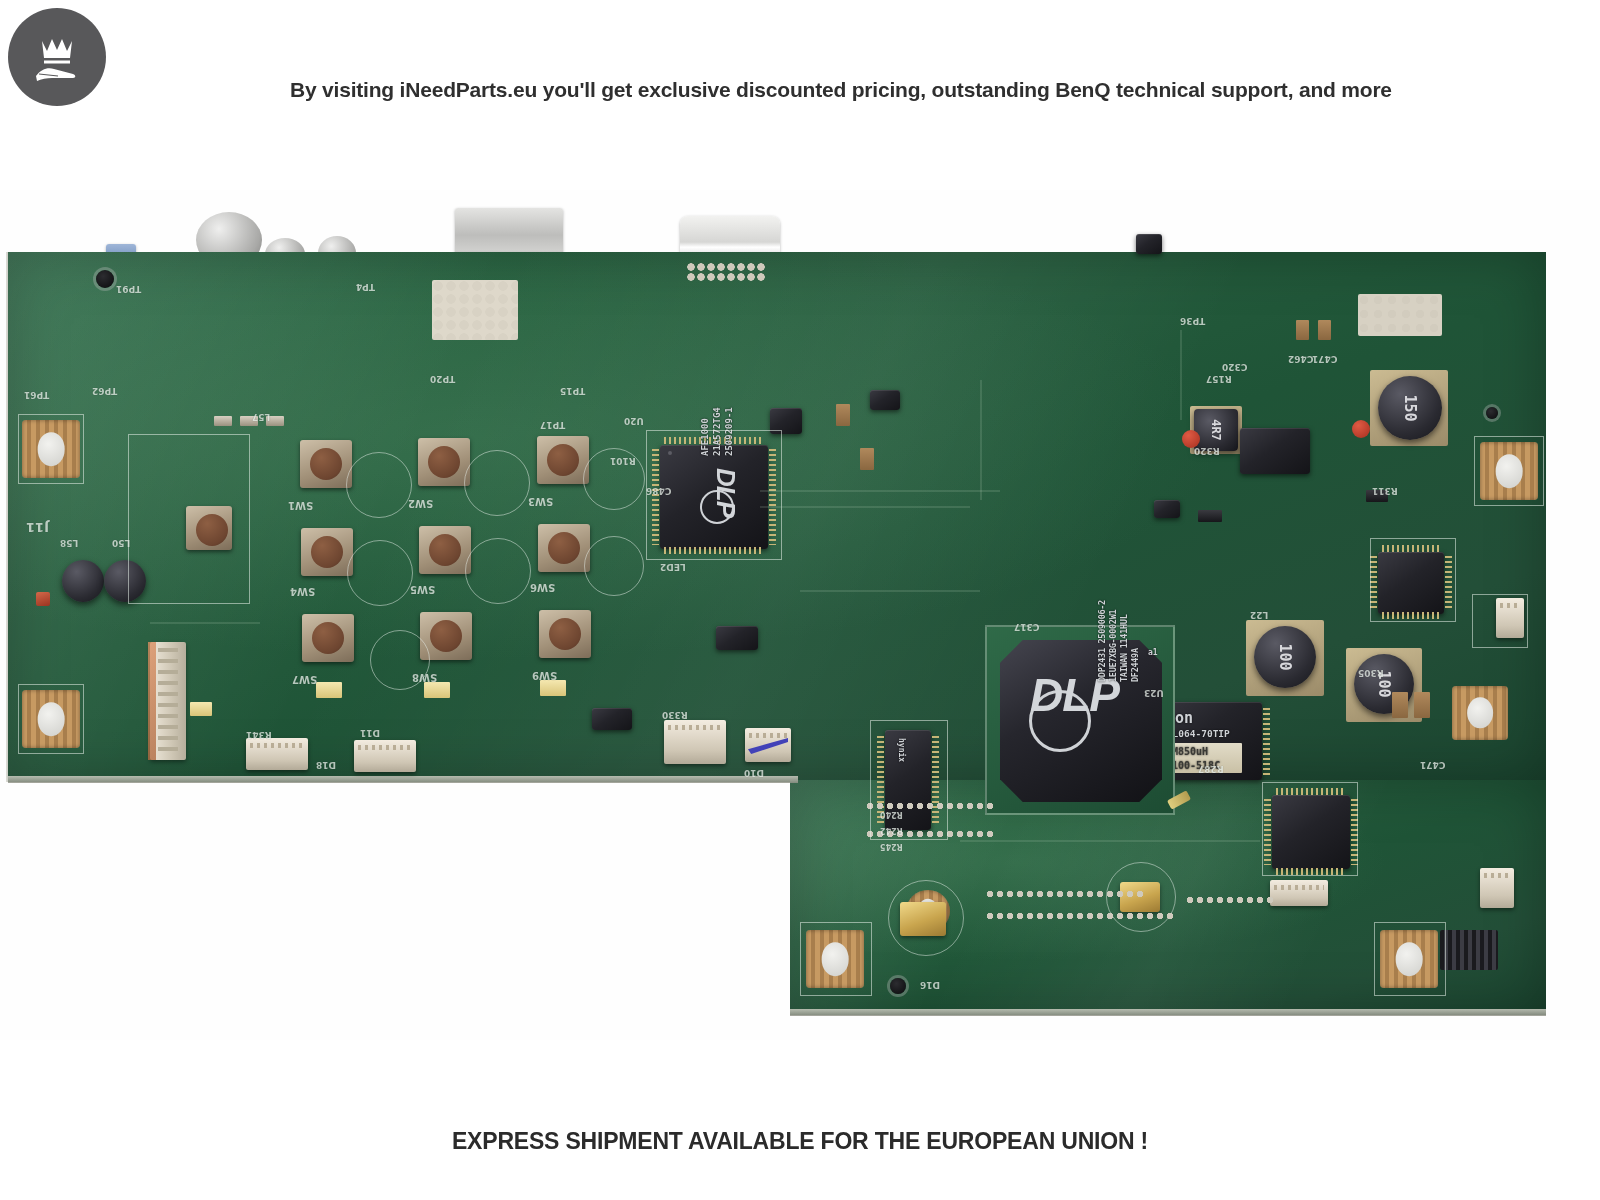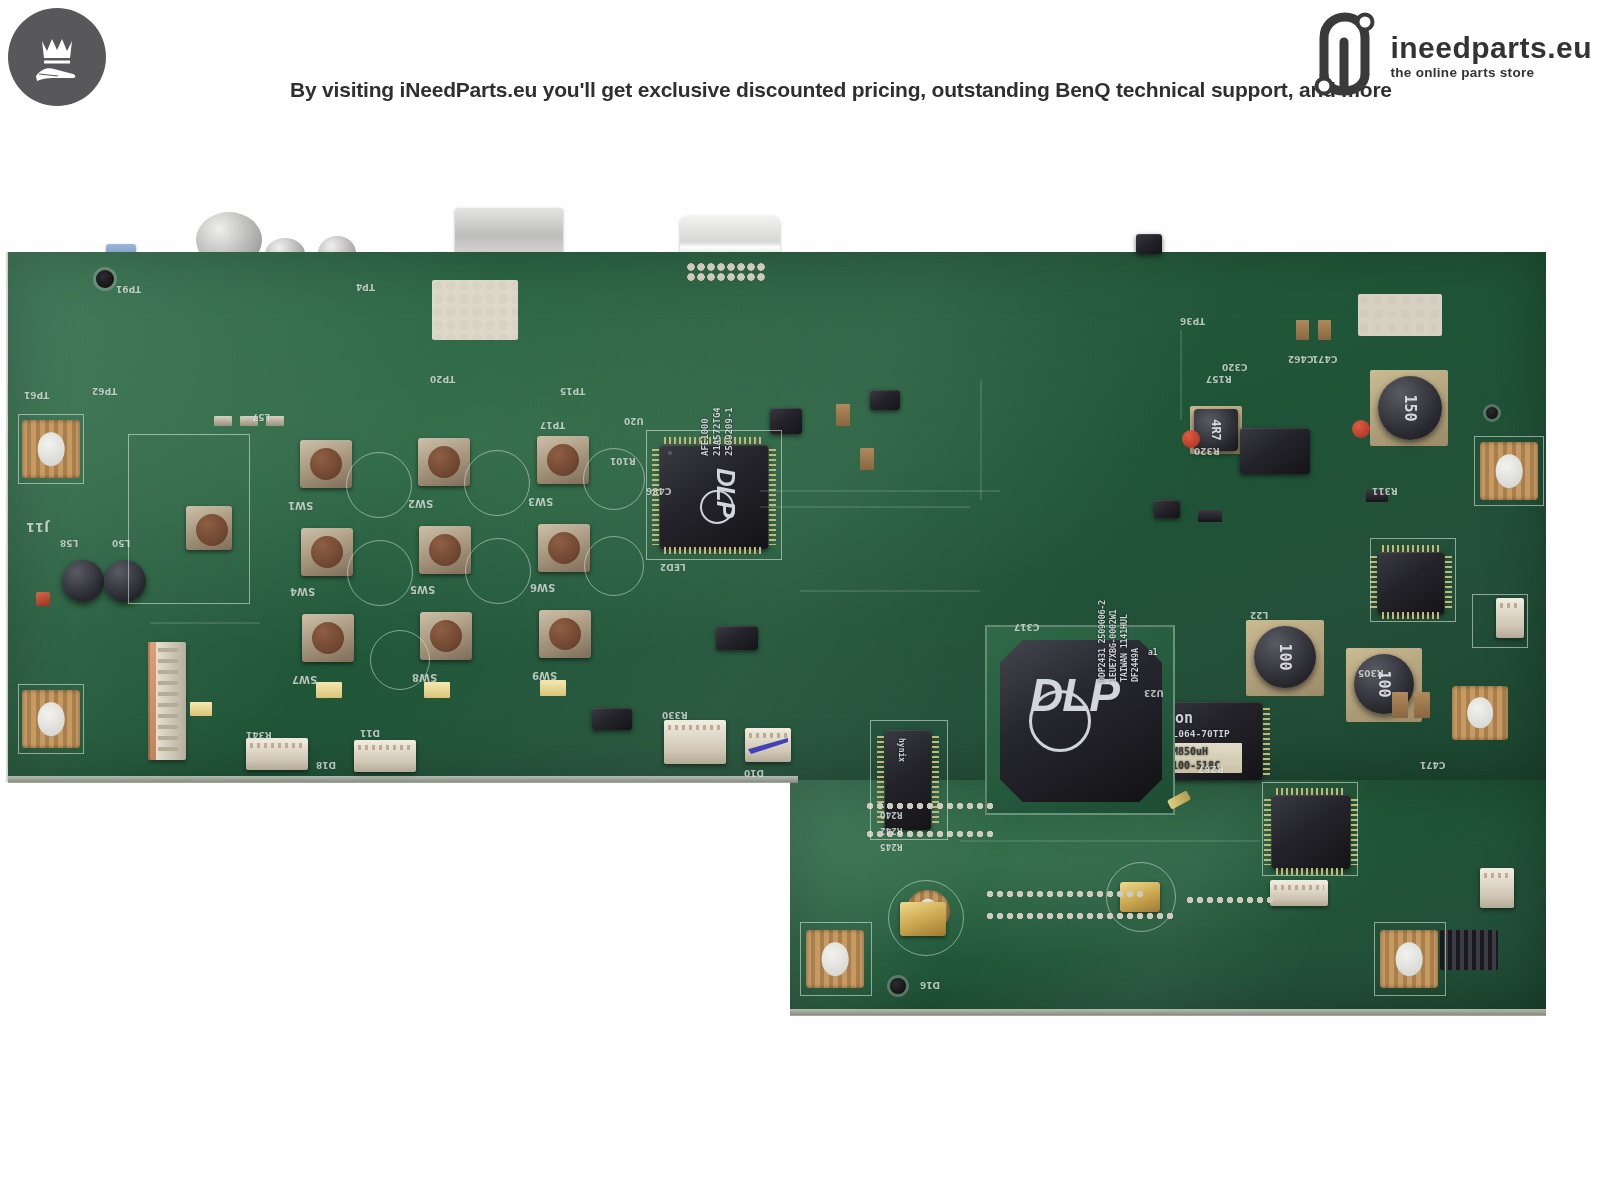--- a/index.html
+++ b/index.html
@@ -224,35 +224,20 @@
     <svg width="58" height="56" viewBox="0 0 58 56" aria-hidden="true">
       <path d="M14 12 L19 22 L24 10 L29 21 L34 10 L39 22 L44 12 L42 29 L16 29 Z" fill="#ffffff"></path>
       <rect x="16" y="31.5" width="26" height="3" fill="#ffffff"></rect>
       <path d="M8 47 C13 40 20 38 26 40 L45 45 C48 46 48 49 45 49 L24 49 C19 49 13 50 9 52 Z" fill="#ffffff"></path>
       <path d="M11 45 L30 47" stroke="#58585a" stroke-width="1.2" fill="none"></path>
     </svg>
   </div>
 
   <div class="header-tagline">By visiting iNeedParts.eu you'll get exclusive discounted pricing, outstanding BenQ technical support, and more</div>
 
-  <div class="brand-logo">
-    <span>
-      <svg width="74" height="84" viewBox="0 0 74 84" aria-hidden="true">
-        <path d="M14 74 L14 26 C14 13 24 5 35 5 C46 5 55 13 55 26 L55 62" stroke="#3a3a3a" stroke-width="9" fill="none" stroke-linecap="round"></path>
-        <path d="M34 74 L34 30" stroke="#3a3a3a" stroke-width="9" fill="none" stroke-linecap="round"></path>
-        <path d="M14 62 C14 72 22 79 34 79 C46 79 55 72 55 62" stroke="#3a3a3a" stroke-width="9" fill="none"></path>
-        <circle cx="14" cy="74" r="7.5" fill="#ffffff" stroke="#3a3a3a" stroke-width="4"></circle>
-        <circle cx="55" cy="10" r="7.5" fill="#ffffff" stroke="#3a3a3a" stroke-width="4"></circle>
-      </svg>
-    </span>
-    <span class="brand-text">
-      <span class="brand-name">ineedparts.eu</span>
-      <span class="brand-sub">the online parts store</span>
-    </span>
-  </div>
 
   <div id="photo">
     <div class="bg"></div>
 
     <div class="jack" style="left:196px; top:22px; width:66px; height:56px;"></div>
     <div class="jack" style="left:265px; top:48px; width:40px; height:32px;"></div>
     <div class="jack" style="left:318px; top:46px; width:38px; height:34px;"></div>
     <div class="shield" style="left:455px; top:18px; width:108px; height:60px;"></div>
     <div class="shield" style="left:680px; top:26px; width:100px; height:52px; border-radius:8px; background:linear-gradient(180deg,#f2f2f0,#d6d6d4 50%,#fff 60%,#b5b5b3);"></div>
     <div class="shield" style="left:106px; top:54px; width:30px; height:24px; background:linear-gradient(180deg,#9fb6d8,#5d7fb0);"></div>
@@ -515,13 +500,14 @@
 
     <div class="trace" style="left:760px; top:300px; width:240px; height:2px;"></div>
     <div class="trace" style="left:760px; top:316px; width:210px; height:2px;"></div>
     <div class="trace" style="left:800px; top:400px; width:180px; height:2px;"></div>
     <div class="trace" style="left:980px; top:190px; width:2px; height:120px;"></div>
     <div class="trace" style="left:1180px;top:140px; width:2px; height:90px;"></div>
     <div class="trace" style="left:150px; top:432px; width:110px; height:2px;"></div>
     <div class="trace" style="left:960px; top:650px; width:300px; height:2px;"></div>
   </div>
 
+  <div class="footer-note">EXPRESS SHIPMENT AVAILABLE FOR THE EUROPEAN UNION !</div>
 </div>
 
 </body></html>

